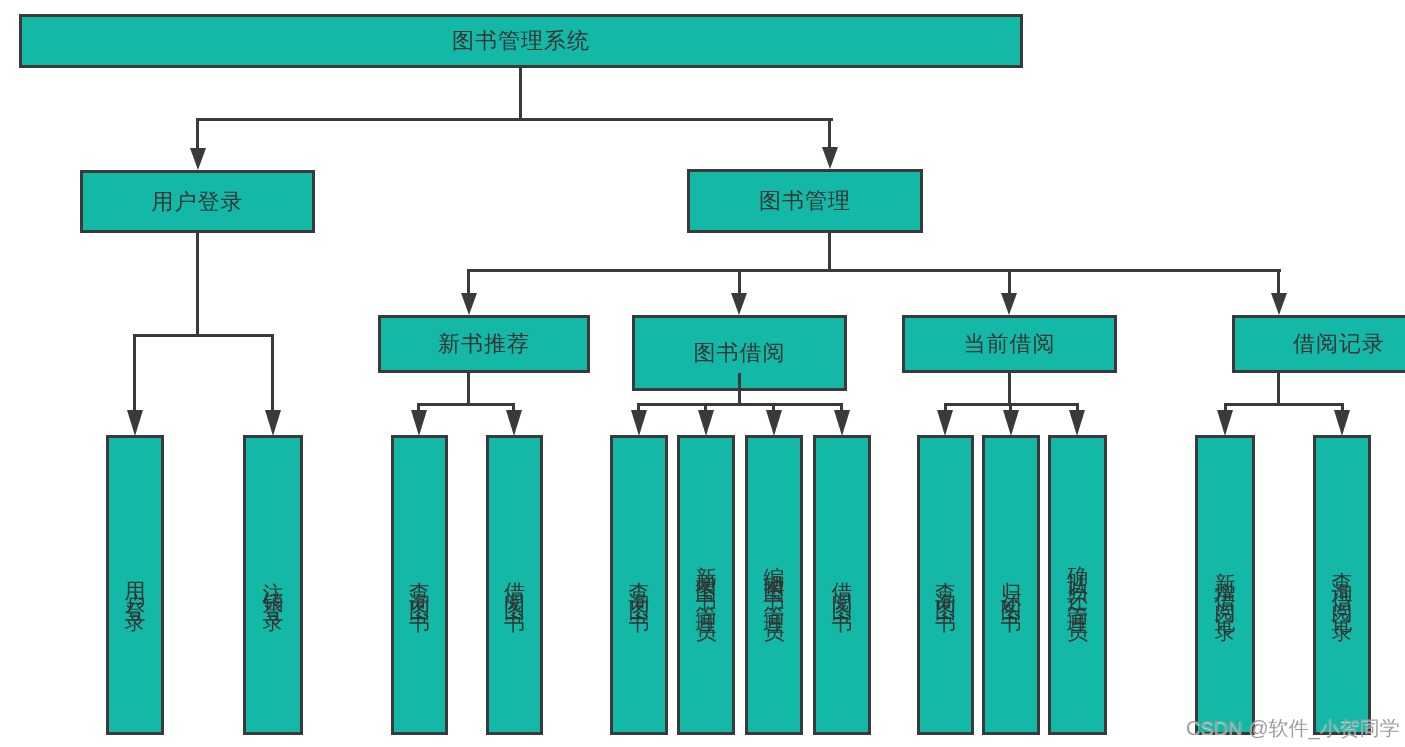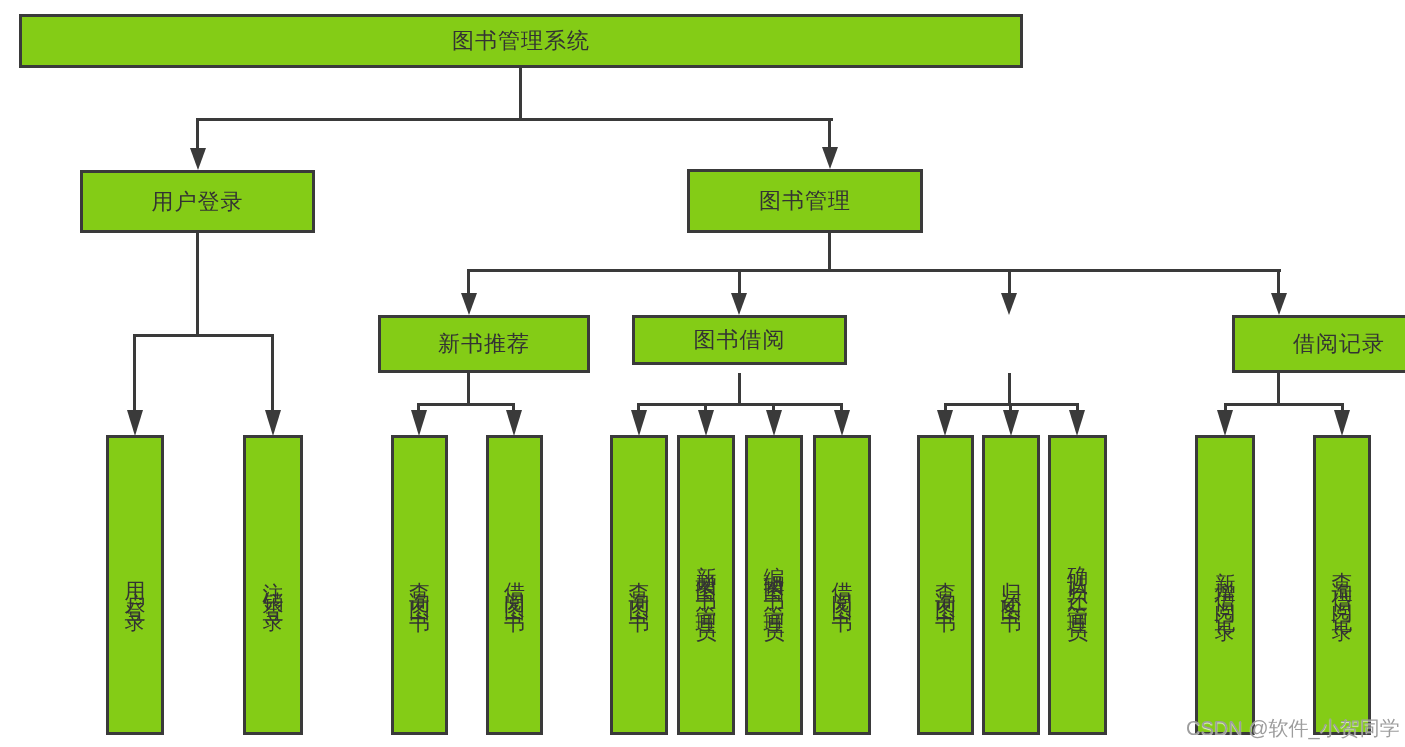--- a/index.html
+++ b/index.html
@@ -2,21 +2,21 @@
 <html><head>
 <meta charset="utf-8">
 <style>
   html,body { margin:0; padding:0; background:#ffffff; }
   #canvas {
     position:relative; width:1405px; height:747px; background:#ffffff;
     font-family:"Liberation Sans","DejaVu Sans",sans-serif; overflow:hidden;
   }
   .node {
     position:absolute; box-sizing:border-box;
-    border:3px solid #3a3a3a; background:#84cc16;
+    border:3px solid #3a3a3a; background:#14b8a6;
     display:flex; align-items:center; justify-content:center;
     color:#333333;
   }
   .node.h { font-size:22px; letter-spacing:1px; }
   .node.v { overflow:hidden; }
   .vtext {
     writing-mode:vertical-lr; text-orientation:mixed;
     font-size:21px; line-height:1.15; letter-spacing:10px; color:#333333;
   }
   .vtext.tight { letter-spacing:8px; line-height:1.05; }
@@ -70,22 +70,25 @@
   <div class="line" style="left:738px;top:269px;width:3px;height:27px"></div>
   <div class="arrow" style="left:731px;top:293px"></div>
   <div class="line" style="left:1008px;top:269px;width:3px;height:27px"></div>
   <div class="arrow" style="left:1001px;top:293px"></div>
   <div class="line" style="left:1277px;top:269px;width:3px;height:27px"></div>
   <div class="arrow" style="left:1271px;top:293px"></div>
 
   <div class="node h" style="left:378px;top:315px;width:212px;height:58px">
     <span>新书推荐</span>
   </div>
-  <div class="node h" style="left:632px;top:315px;width:215px;height:50px">
+  <div class="node h" style="left:632px;top:315px;width:215px;height:76px">
     <span>图书借阅</span>
+  </div>
+  <div class="node h" style="left:902px;top:315px;width:215px;height:58px">
+    <span>当前借阅</span>
   </div>
   <div class="node h" style="left:1232px;top:315px;width:214px;height:58px">
     <span>借阅记录</span>
   </div>
 
   <div class="line" style="left:467px;top:373px;width:3px;height:33px"></div>
   <div class="line" style="left:417px;top:403px;width:98px;height:3px"></div>
   <div class="line" style="left:417px;top:403px;width:3px;height:12px"></div>
   <div class="arrow lg" style="left:411px;top:410px"></div>
   <div class="line" style="left:512px;top:403px;width:3px;height:12px"></div>

